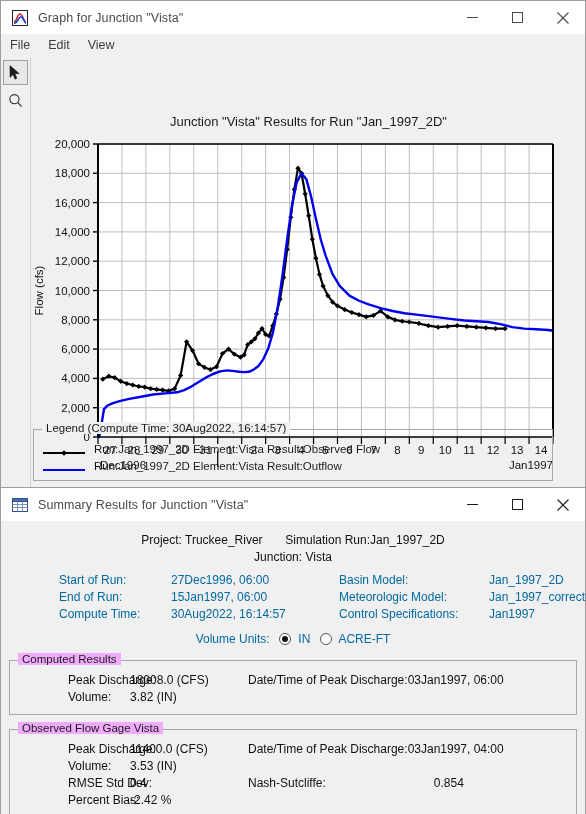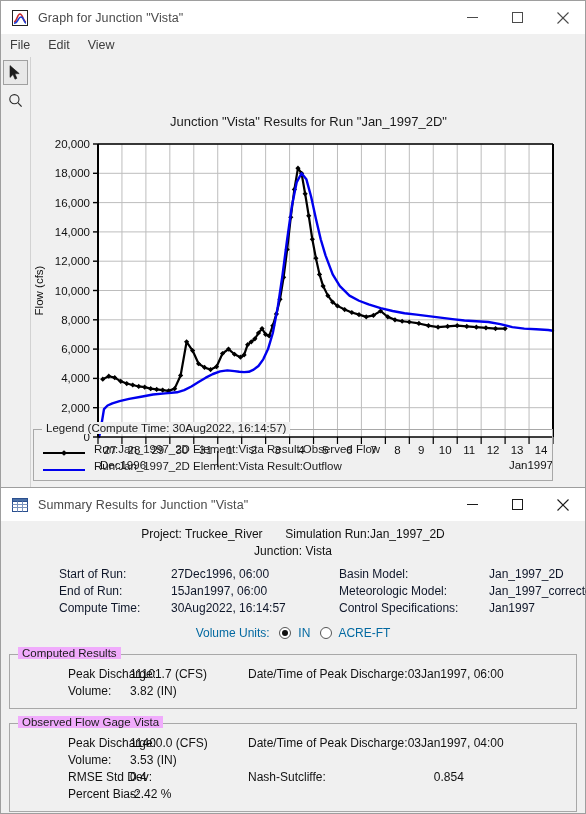--- a/index.html
+++ b/index.html
@@ -48,27 +48,27 @@
   .legend-title { position: absolute; left: 8px; top: -8px; background: #f0f0f0;
                   padding: 0 4px; font-size: 11.5px; color: #1a1a1a; white-space: nowrap; }
   .legend-row { display: flex; align-items: center; height: 17px; margin-left: 8px; }
   .legend-row:first-of-type { margin-top: 10px; }
   .legend-swatch { width: 44px; height: 10px; flex: 0 0 44px; margin-right: 8px; }
   .legend-label { font-size: 11.5px; color: #1a1a1a; white-space: nowrap; }
 
   
   .summary-body { background: #f0f0f0; padding: 0; }
   .sum-center { text-align: center; font-size: 12px; color: #111; }
-  .sum-line1 { margin-top: 6px; }
+  .sum-line1 { margin-top: 12px; }
   .sum-line2 { margin-top: 3px; }
   .sp-wide { display: inline-block; width: 16px; }
 
   .sum-grid { margin: 9px 0 0 0; display: grid;
               grid-template-columns: 112px 168px 150px 140px;
-              row-gap: 3px; font-size: 12px; color: #0f172a; padding-left: 58px;
+              row-gap: 3px; font-size: 12px; color: #0369a1; padding-left: 58px;
               box-sizing: border-box; }
   .sum-grid div { white-space: nowrap; }
 
   .volunits { margin-top: 11px; text-align: center; font-size: 12px; color: #0369a1; }
   .radio { display: inline-block; width: 12px; height: 12px; border-radius: 50%;
            border: 1px solid #555; vertical-align: -2px; margin: 0 4px 0 6px;
            position: relative; background: #fff; box-sizing: border-box; }
   .radio.on::after { content: ""; position: absolute; left: 2px; top: 2px;
                      width: 6px; height: 6px; border-radius: 50%; background: #111; }
 
@@ -412,21 +412,21 @@
         <span class="radio on"></span>
         <span>IN</span>
         <span class="radio"></span>
         <span>ACRE-FT</span>
       </div>
 
       <div class="group">
         <span class="group-title">Computed Results</span>
         <div class="group-inner">
           <div class="gi-label">Peak Discharge:</div>
-          <div class="gi-val">11101.7 (CFS)</div>
+          <div class="gi-val">18008.0 (CFS)</div>
           <div>
             <span>Date/Time of Peak Discharge:</span><span>03Jan1997, 06:00</span>
           </div>
 
           <div class="gi-label">Volume:</div>
           <div class="gi-val">3.82 (IN)</div>
           <div></div>
         </div>
       </div>
 

